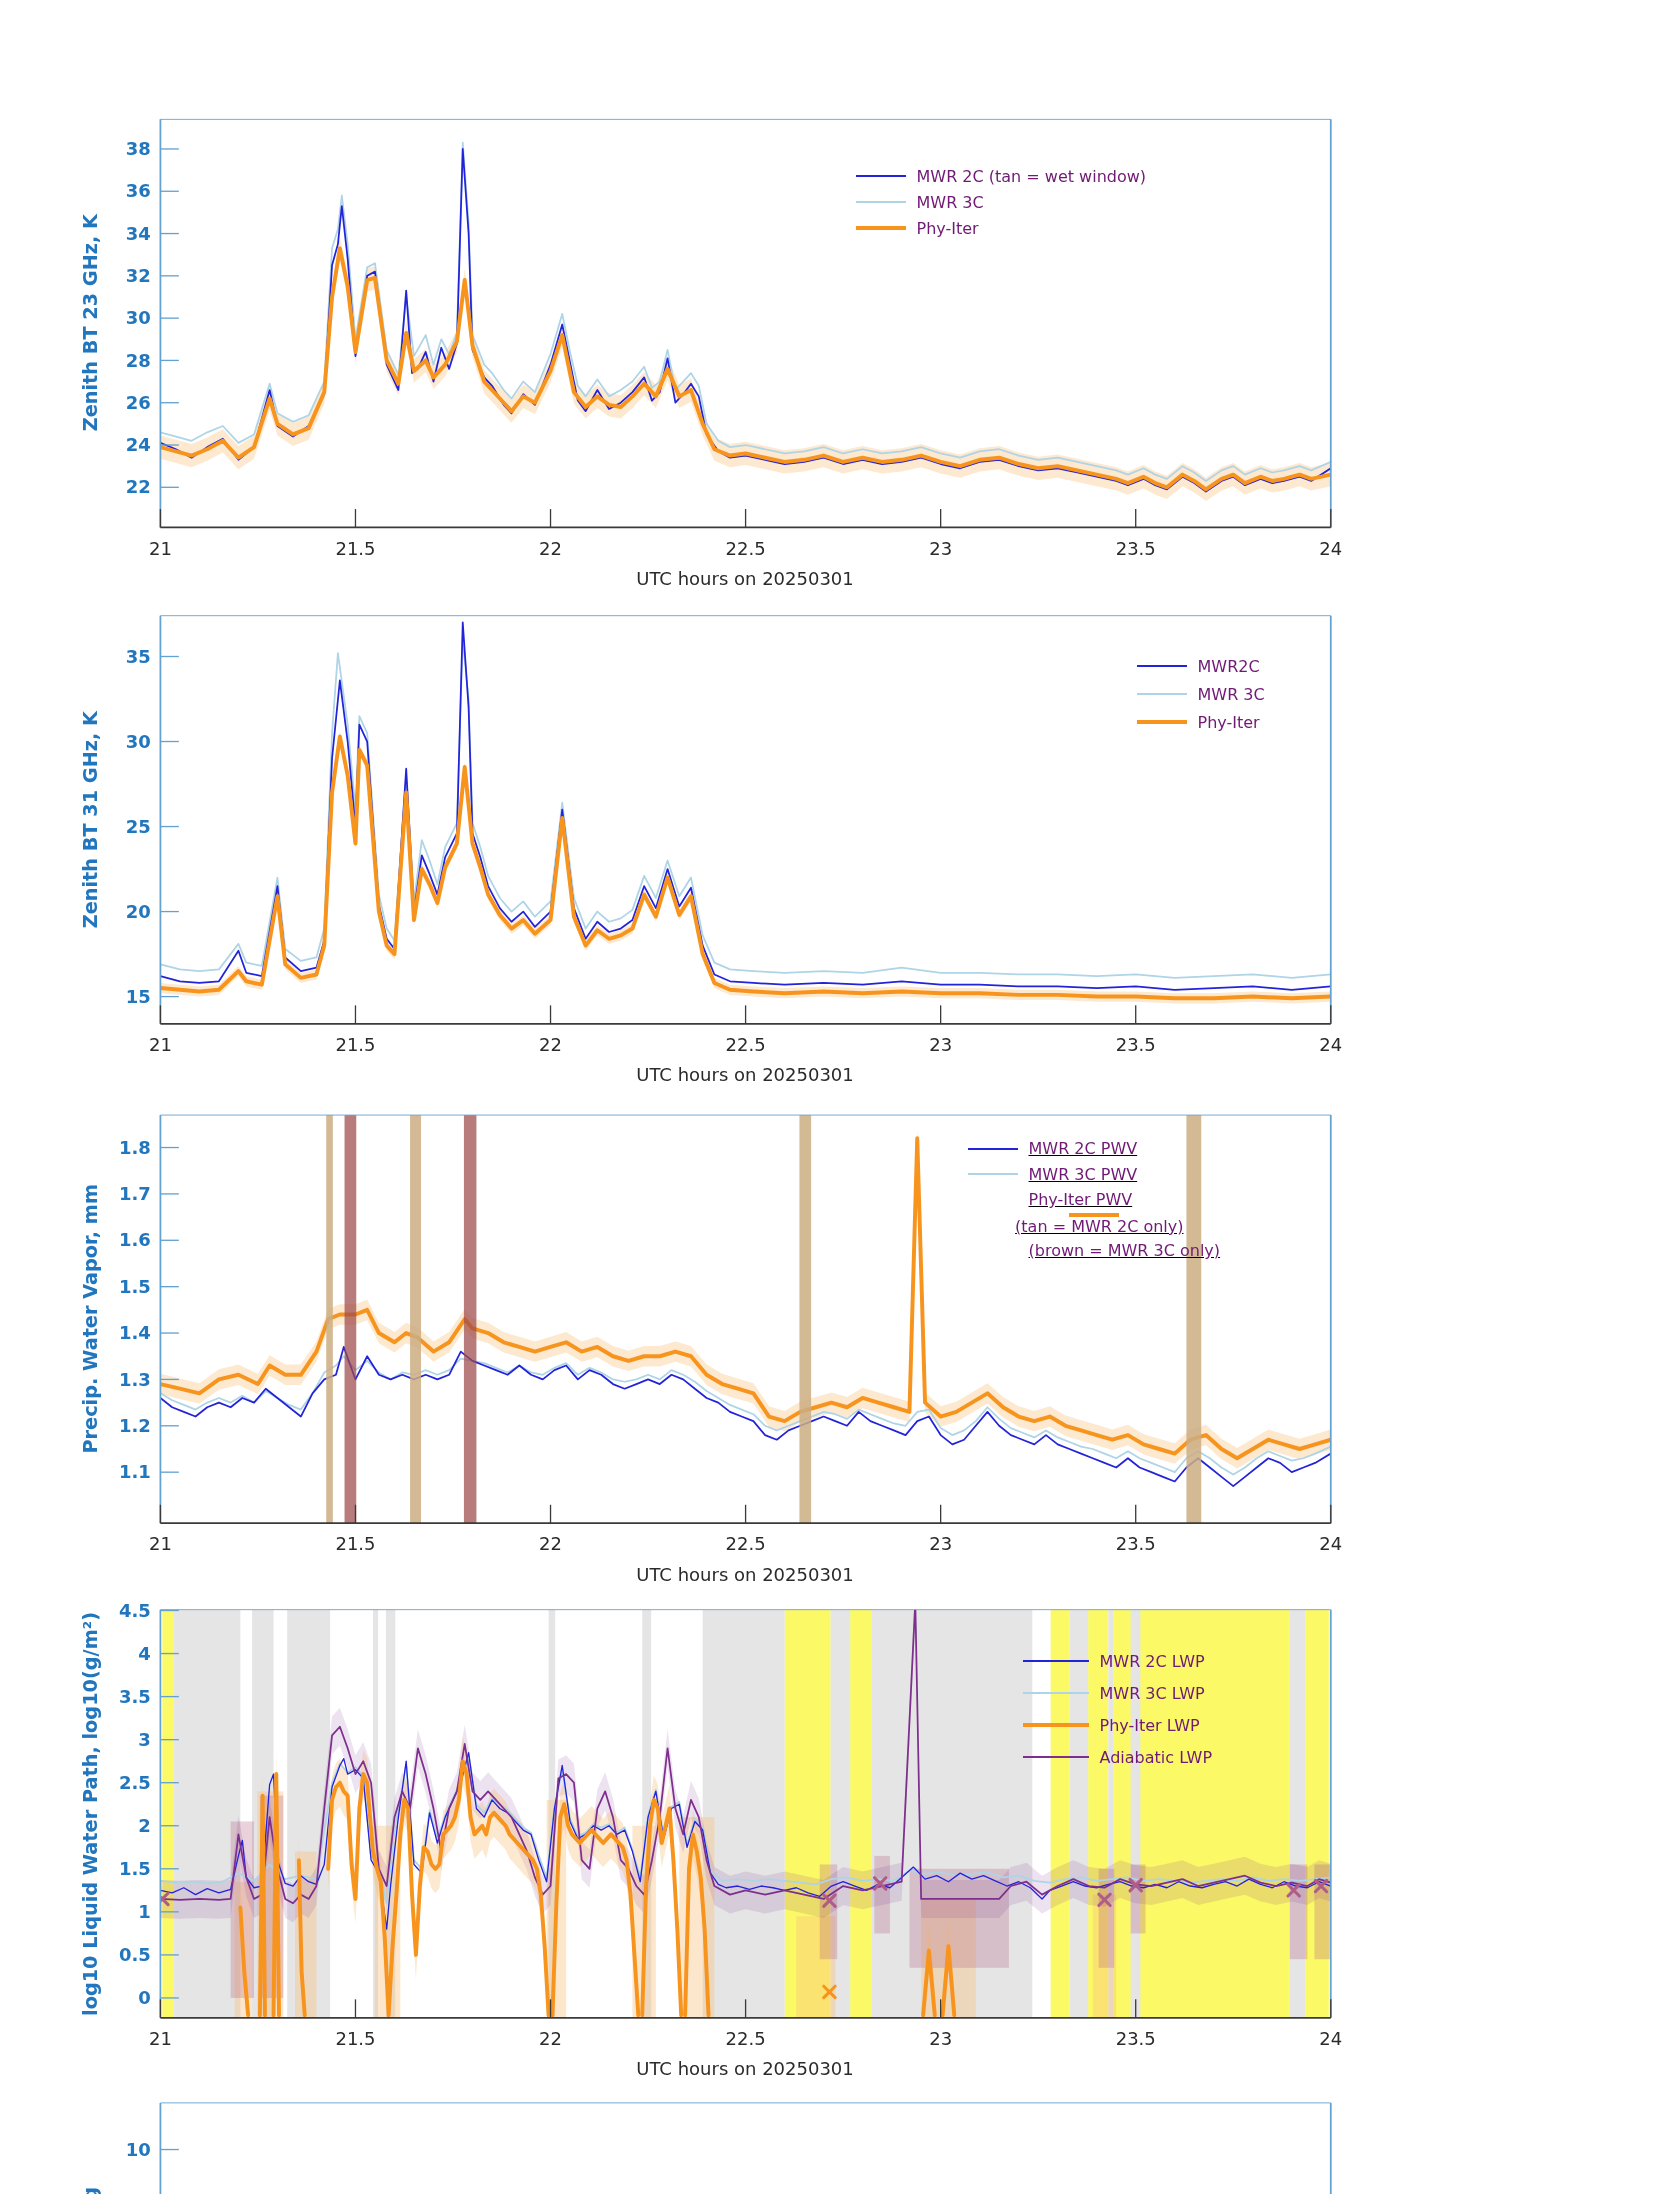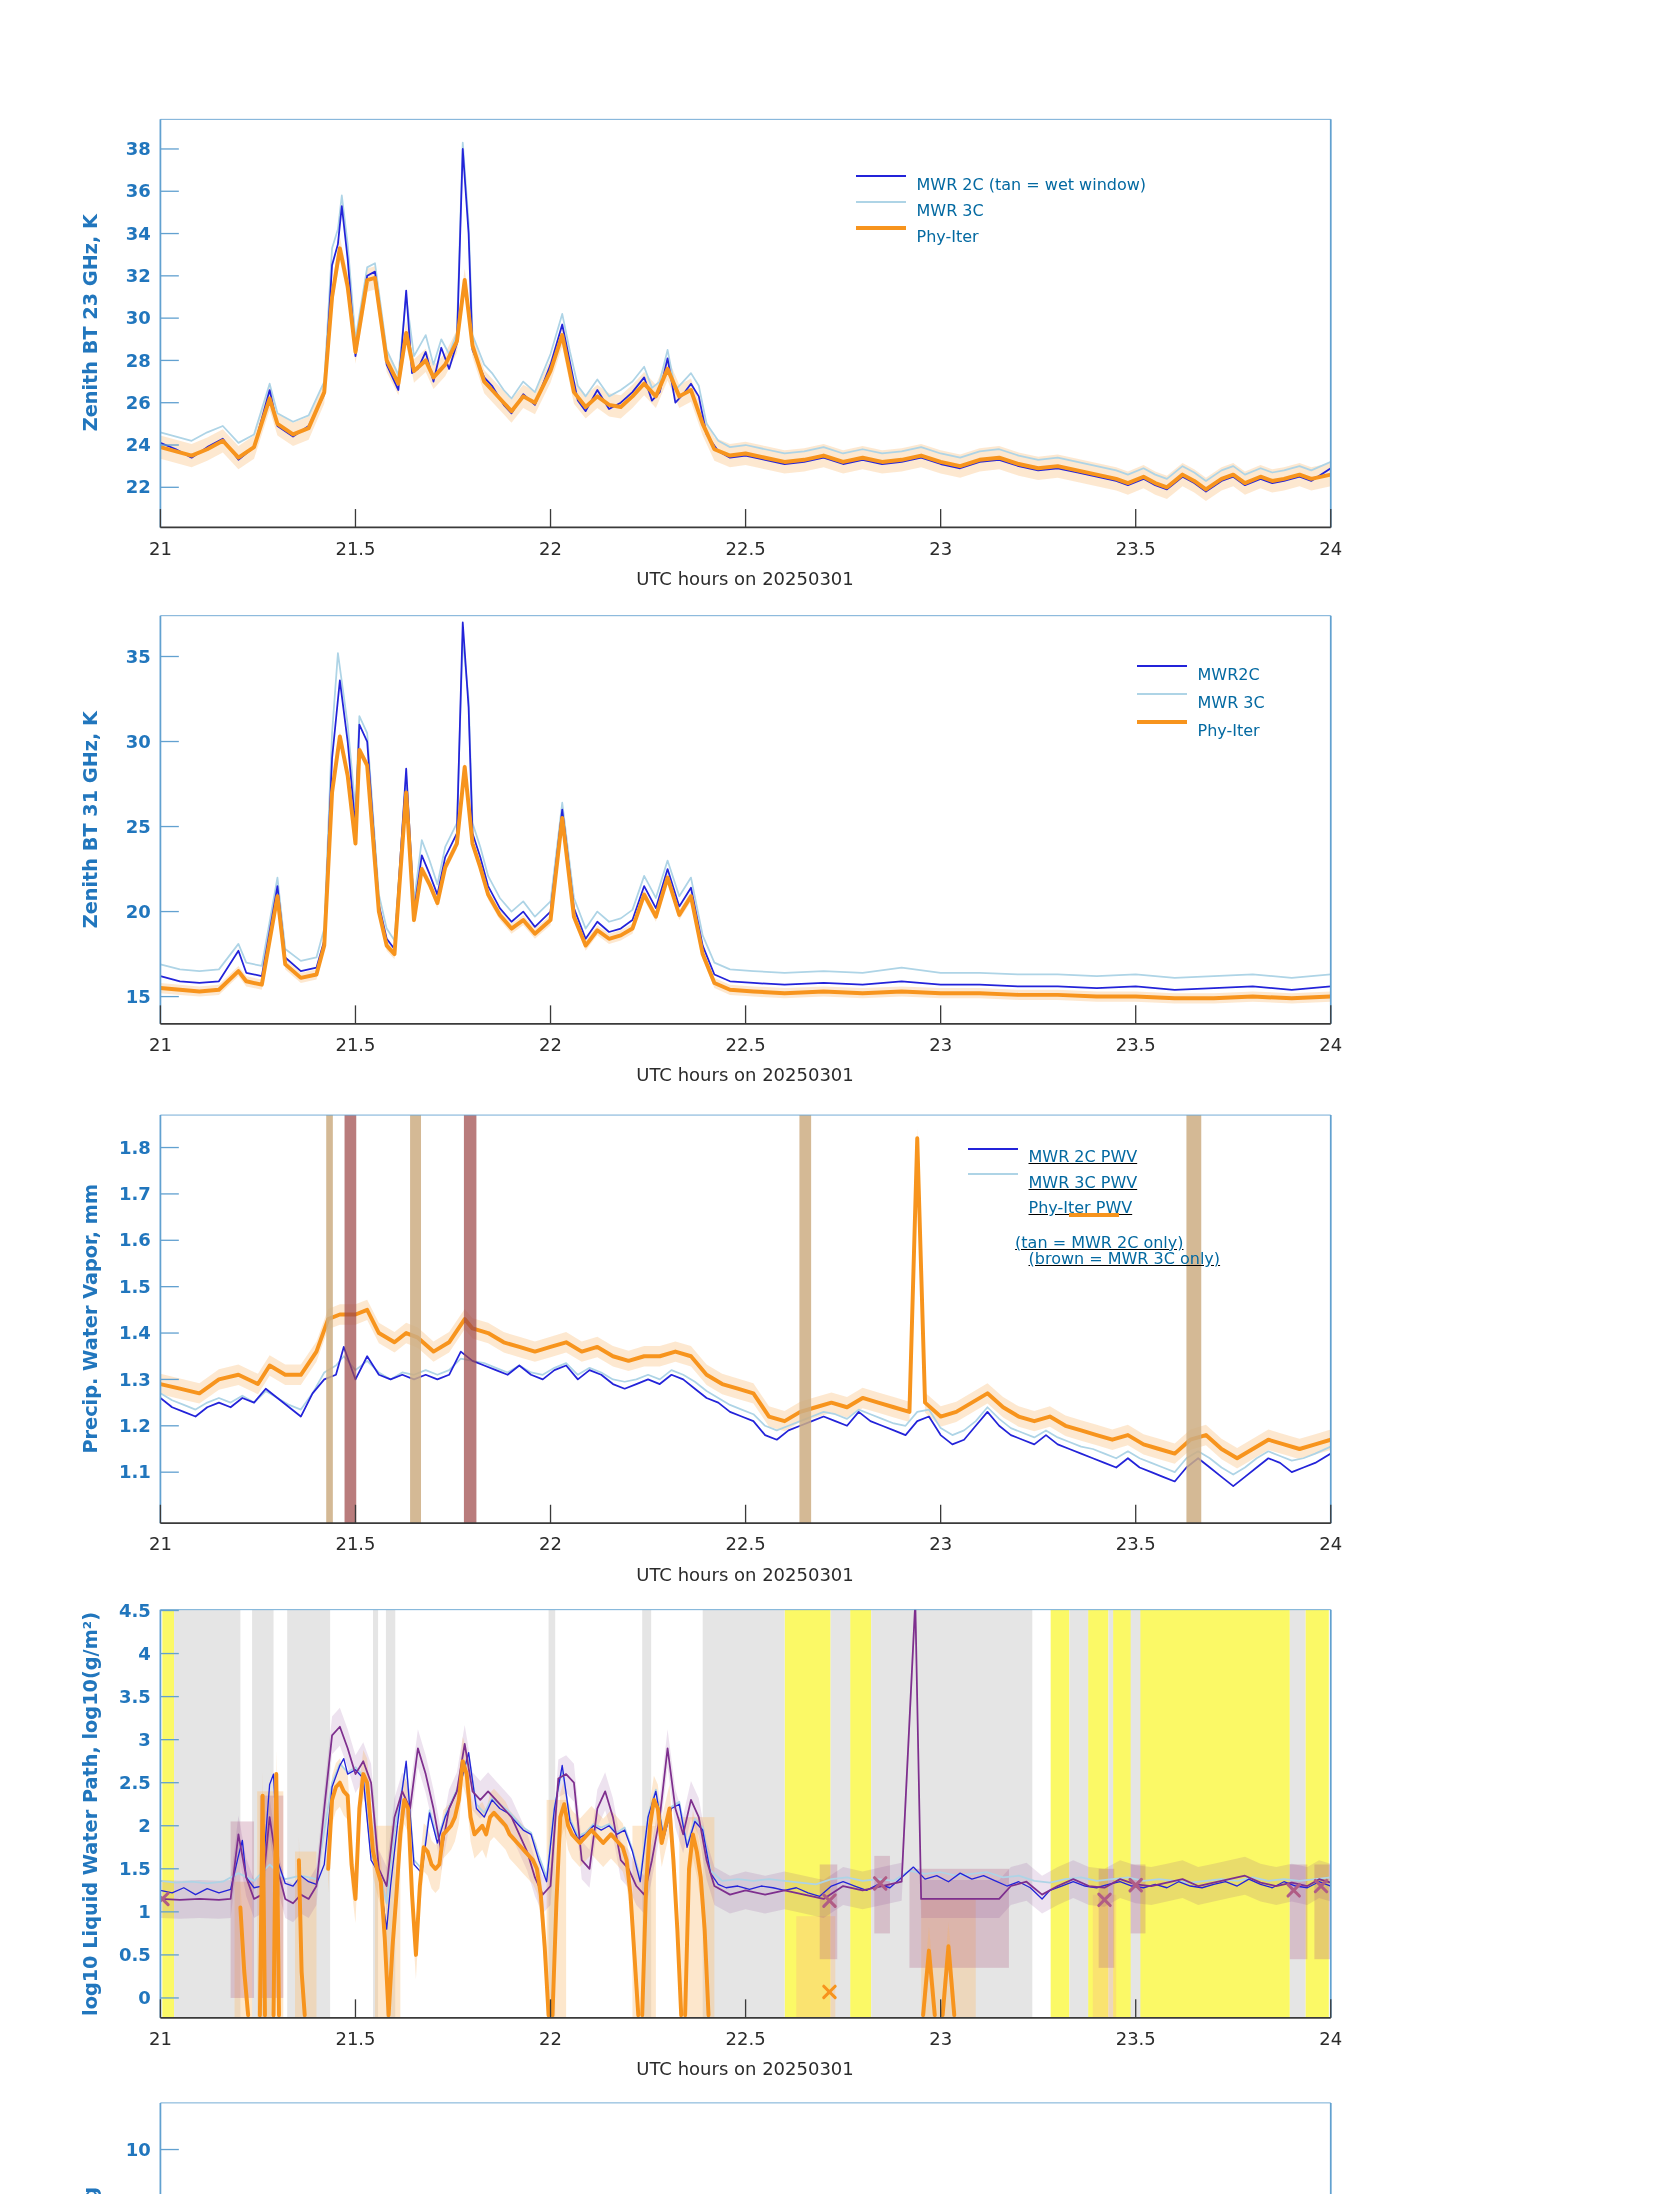--- a/index.html
+++ b/index.html
@@ -6,21 +6,21 @@
   body{width:1679px;height:2633px;position:relative;font-family:"DejaVu Sans","Liberation Sans",sans-serif;}
   .fig{position:absolute;left:0;top:0;width:1679px;height:2633px;}
   #plot-svg{position:absolute;left:0;top:0;}
   .ylabel{position:absolute;display:flex;align-items:center;justify-content:center;
           font-size:19.3px;font-weight:600;color:#2176bd;width:31px;}
   .ylabel span{writing-mode:vertical-rl;transform:rotate(180deg);white-space:nowrap;}
   .xlabel{position:absolute;text-align:center;font-size:18px;color:#2b2b2b;}
   .legend{position:absolute;}
   .legend .row{display:flex;align-items:center;}
   .legend .sample{display:inline-block;flex:0 0 auto;}
-  .legend .lab{font-size:16px;color:#0369a1;white-space:nowrap;margin-left:10.5px;margin-top:16px;}
+  .legend .lab{font-size:16px;color:#701a75;white-space:nowrap;margin-left:10.5px;}
 </style>
 </head>
 <body>
 
 <div class="fig">
   <svg id="plot-svg" xmlns="http://www.w3.org/2000/svg" width="1679" height="2633" viewBox="0 0 3825 6000">
       <g>
         <clipPath id="clip0">
           <rect x="365" y="272" width="2667" height="930"></rect>
         </clipPath>
@@ -571,14 +571,32 @@
       </div>
       <div class="row" style="height: 25.5px; flex-direction: column;">
         <span class="sample" style="width: 50px; height: 4px; background: rgb(247, 148, 29);"></span>
         <span class="lab">(tan = MWR 2C only)</span>
       </div>
       <div class="row" style="height: 25.5px;">
         <span class="sample" style="width: 50px;"></span>
         <span class="lab">(brown = MWR 3C only)</span>
       </div>
     </div>
+  <div class="legend" id="leg3" style="left: 1023px; top: 1645px;">
+      <div class="row" style="height: 32px;">
+        <span class="sample" style="width: 66px; height: 2.2px; background: rgb(35, 35, 217);"></span>
+        <span class="lab">MWR 2C LWP</span>
+      </div>
+      <div class="row" style="height: 32px;">
+        <span class="sample" style="width: 66px; height: 2.2px; background: rgb(174, 212, 230);"></span>
+        <span class="lab">MWR 3C LWP</span>
+      </div>
+      <div class="row" style="height: 32px;">
+        <span class="sample" style="width: 66px; height: 4px; background: rgb(247, 148, 29);"></span>
+        <span class="lab">Phy-Iter LWP</span>
+      </div>
+      <div class="row" style="height: 32px;">
+        <span class="sample" style="width: 66px; height: 2.2px; background: rgb(126, 47, 142);"></span>
+        <span class="lab">Adiabatic LWP</span>
+      </div>
+    </div>
 </div>
 
 
 </body></html>

